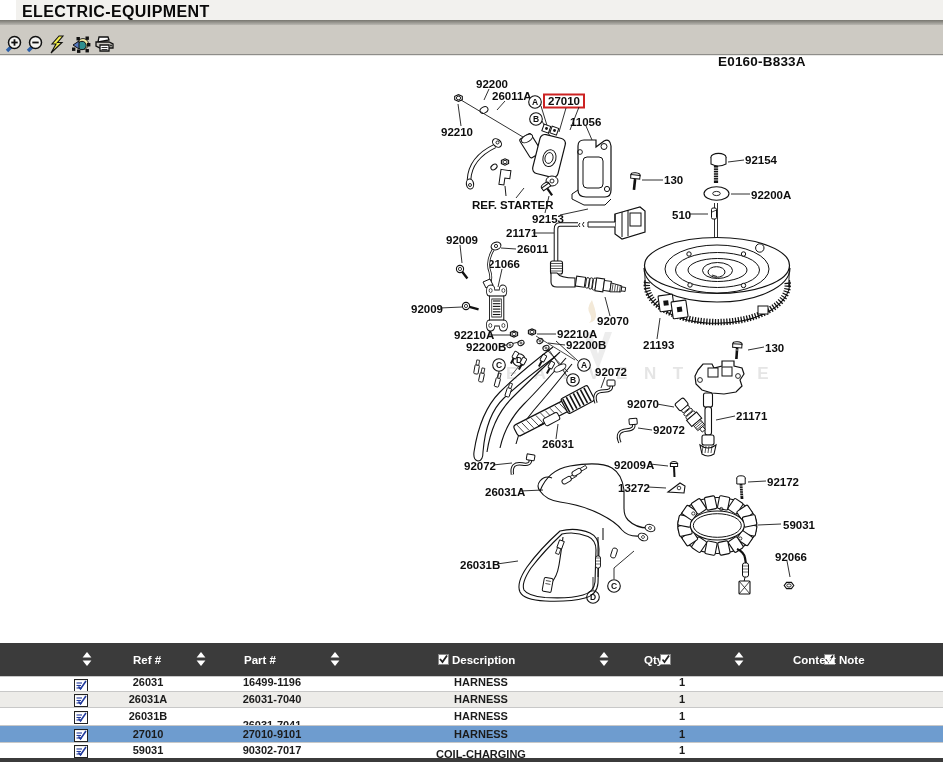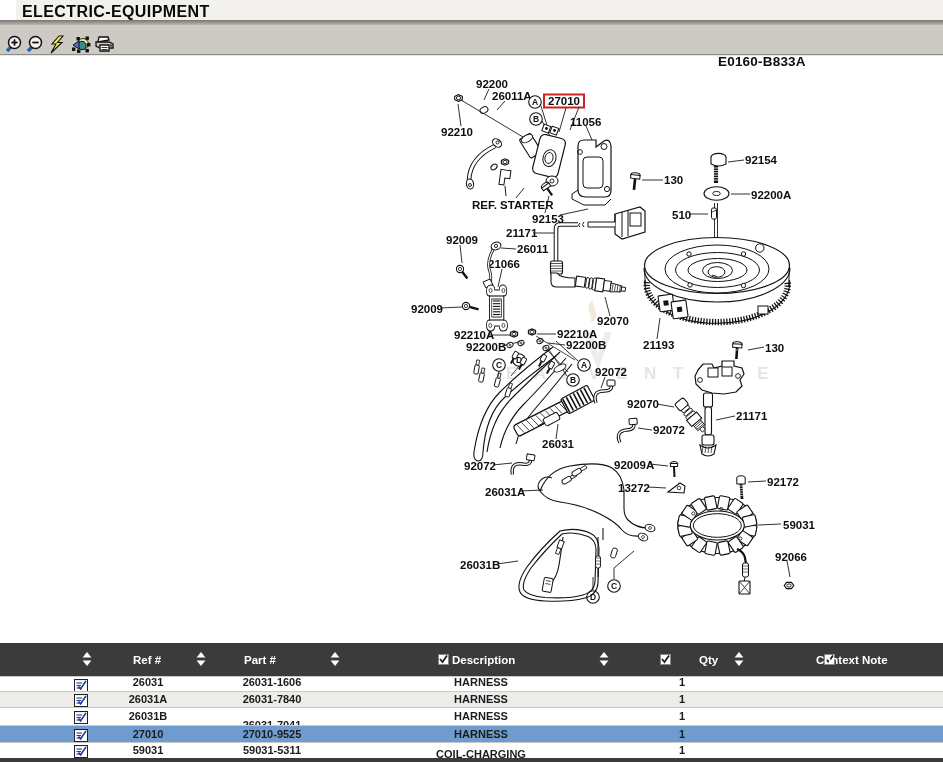--- a/index.html
+++ b/index.html
@@ -544,56 +544,56 @@
         </svg>
         <span class="hh" style="left:452px">Description</span>
         <svg class="arr" style="left:599px" width="10" height="14" viewBox="0 0 10 14">
           <path d="M5 0 L9.4 5.4 L0.6 5.4 Z" fill="#fff"></path>
           <path d="M5 14 L9.4 8.6 L0.6 8.6 Z" fill="#fff"></path>
         </svg>
         <svg style="position:absolute;left:660px;top:11px" width="11" height="11" viewBox="0 0 11 11">
           <rect x="0.5" y="0.5" width="10" height="10" fill="#fff" stroke="#888"></rect>
           <path d="M2 5 L4.5 8 L9 1.5" fill="none" stroke="#222" stroke-width="1.8"></path>
         </svg>
-        <span class="hh" style="left:699px">Qty</span>
+        <span class="hh" style="left:644px">Qty</span>
         <svg class="arr" style="left:734px" width="10" height="14" viewBox="0 0 10 14">
           <path d="M5 0 L9.4 5.4 L0.6 5.4 Z" fill="#fff"></path>
           <path d="M5 14 L9.4 8.6 L0.6 8.6 Z" fill="#fff"></path>
         </svg>
         <svg style="position:absolute;left:824px;top:11px" width="11" height="11" viewBox="0 0 11 11">
           <rect x="0.5" y="0.5" width="10" height="10" fill="#fff" stroke="#888"></rect>
           <path d="M2 5 L4.5 8 L9 1.5" fill="none" stroke="#222" stroke-width="1.8"></path>
         </svg>
-        <span class="hh" style="left:816px">Context Note</span>
+        <span class="hh" style="left:793px">Context Note</span>
       </div>
 <div class="row" style="top:33.4px;height:14.3px;background:#ffffff">
         <svg style="position:absolute;left:74px;top:0.5px" width="14" height="14" viewBox="0 0 14 14">
           <rect x="0.5" y="1.5" width="13" height="12" fill="#fff" stroke="#222"></rect>
           <path d="M1 2 q1 -1.6 2 0 q1 -1.6 2 0 q1 -1.6 2 0 q1 -1.6 2 0 q1 -1.6 2 0 q1 -1.6 2 0" fill="none" stroke="#222" stroke-width="0.8"></path>
           <line x1="2.5" y1="5" x2="8" y2="5" stroke="#223a9c" stroke-width="1.1"></line>
           <line x1="2.5" y1="7.5" x2="7" y2="7.5" stroke="#223a9c" stroke-width="1.1"></line>
           <line x1="2.5" y1="10" x2="8" y2="10" stroke="#223a9c" stroke-width="1.1"></line>
           <path d="M4.5 8.5 L6.5 11 L12 3" fill="none" stroke="#223a9c" stroke-width="1.6"></path>
         </svg>
 <span class="cell" style="left:148px;top:-1.5px">26031</span>
-<span class="cell" style="left:272px;top:-1.5px">26031-1606</span>
+<span class="cell" style="left:272px;top:-1.5px">16499-1196</span>
 <span class="cell" style="left:481px;top:-1.5px">HARNESS</span>
 <span class="cell" style="left:682px;top:-1.5px">1</span>
 </div>
 <div class="row" style="top:47.7px;height:16.0px;background:#edece9">
         <svg style="position:absolute;left:74px;top:1.0px" width="14" height="14" viewBox="0 0 14 14">
           <rect x="0.5" y="1.5" width="13" height="12" fill="#fff" stroke="#222"></rect>
           <path d="M1 2 q1 -1.6 2 0 q1 -1.6 2 0 q1 -1.6 2 0 q1 -1.6 2 0 q1 -1.6 2 0 q1 -1.6 2 0" fill="none" stroke="#222" stroke-width="0.8"></path>
           <line x1="2.5" y1="5" x2="8" y2="5" stroke="#223a9c" stroke-width="1.1"></line>
           <line x1="2.5" y1="7.5" x2="7" y2="7.5" stroke="#223a9c" stroke-width="1.1"></line>
           <line x1="2.5" y1="10" x2="8" y2="10" stroke="#223a9c" stroke-width="1.1"></line>
           <path d="M4.5 8.5 L6.5 11 L12 3" fill="none" stroke="#223a9c" stroke-width="1.6"></path>
         </svg>
 <span class="cell" style="left:148px;top:1.5px">26031A</span>
-<span class="cell" style="left:272px;top:1.5px">26031-7840</span>
+<span class="cell" style="left:272px;top:1.5px">26031-7040</span>
 <span class="cell" style="left:481px;top:1.5px">HARNESS</span>
 <span class="cell" style="left:682px;top:1.5px">1</span>
 </div>
 <div class="row" style="top:63.7px;height:18.6px;background:#ffffff">
         <svg style="position:absolute;left:74px;top:2.3px" width="14" height="14" viewBox="0 0 14 14">
           <rect x="0.5" y="1.5" width="13" height="12" fill="#fff" stroke="#222"></rect>
           <path d="M1 2 q1 -1.6 2 0 q1 -1.6 2 0 q1 -1.6 2 0 q1 -1.6 2 0 q1 -1.6 2 0 q1 -1.6 2 0" fill="none" stroke="#222" stroke-width="0.8"></path>
           <line x1="2.5" y1="5" x2="8" y2="5" stroke="#223a9c" stroke-width="1.1"></line>
           <line x1="2.5" y1="7.5" x2="7" y2="7.5" stroke="#223a9c" stroke-width="1.1"></line>
           <line x1="2.5" y1="10" x2="8" y2="10" stroke="#223a9c" stroke-width="1.1"></line>
@@ -607,33 +607,33 @@
 <div class="row" style="top:82.3px;height:16.6px;background:#6e9ccf">
         <svg style="position:absolute;left:74px;top:1.3px" width="14" height="14" viewBox="0 0 14 14">
           <rect x="0.5" y="1.5" width="13" height="12" fill="#fff" stroke="#222"></rect>
           <path d="M1 2 q1 -1.6 2 0 q1 -1.6 2 0 q1 -1.6 2 0 q1 -1.6 2 0 q1 -1.6 2 0 q1 -1.6 2 0" fill="none" stroke="#222" stroke-width="0.8"></path>
           <line x1="2.5" y1="5" x2="8" y2="5" stroke="#223a9c" stroke-width="1.1"></line>
           <line x1="2.5" y1="7.5" x2="7" y2="7.5" stroke="#223a9c" stroke-width="1.1"></line>
           <line x1="2.5" y1="10" x2="8" y2="10" stroke="#223a9c" stroke-width="1.1"></line>
           <path d="M4.5 8.5 L6.5 11 L12 3" fill="none" stroke="#223a9c" stroke-width="1.6"></path>
         </svg>
 <span class="cell" style="left:148px;top:1.8px">27010</span>
-<span class="cell" style="left:272px;top:1.8px">27010-9525</span>
+<span class="cell" style="left:272px;top:1.8px">27010-9101</span>
 <span class="cell" style="left:481px;top:1.8px">HARNESS</span>
 <span class="cell" style="left:682px;top:1.8px">1</span>
 </div>
 <div class="row" style="top:98.9px;height:15.6px;background:#ffffff">
         <svg style="position:absolute;left:74px;top:0.8px" width="14" height="14" viewBox="0 0 14 14">
           <rect x="0.5" y="1.5" width="13" height="12" fill="#fff" stroke="#222"></rect>
           <path d="M1 2 q1 -1.6 2 0 q1 -1.6 2 0 q1 -1.6 2 0 q1 -1.6 2 0 q1 -1.6 2 0 q1 -1.6 2 0" fill="none" stroke="#222" stroke-width="0.8"></path>
           <line x1="2.5" y1="5" x2="8" y2="5" stroke="#223a9c" stroke-width="1.1"></line>
           <line x1="2.5" y1="7.5" x2="7" y2="7.5" stroke="#223a9c" stroke-width="1.1"></line>
           <line x1="2.5" y1="10" x2="8" y2="10" stroke="#223a9c" stroke-width="1.1"></line>
           <path d="M4.5 8.5 L6.5 11 L12 3" fill="none" stroke="#223a9c" stroke-width="1.6"></path>
         </svg>
 <span class="cell" style="left:148px;top:1.3px">59031</span>
-<span class="cell" style="left:272px;top:1.3px">59031-5311</span>
+<span class="cell" style="left:272px;top:1.3px">90302-7017</span>
 <span class="cell" style="left:481px;top:5px">COIL-CHARGING</span>
 <span class="cell" style="left:682px;top:1.3px">1</span>
 </div>
 
 <div id="bot"></div>
 </div>
 </div>
 </body></html>

